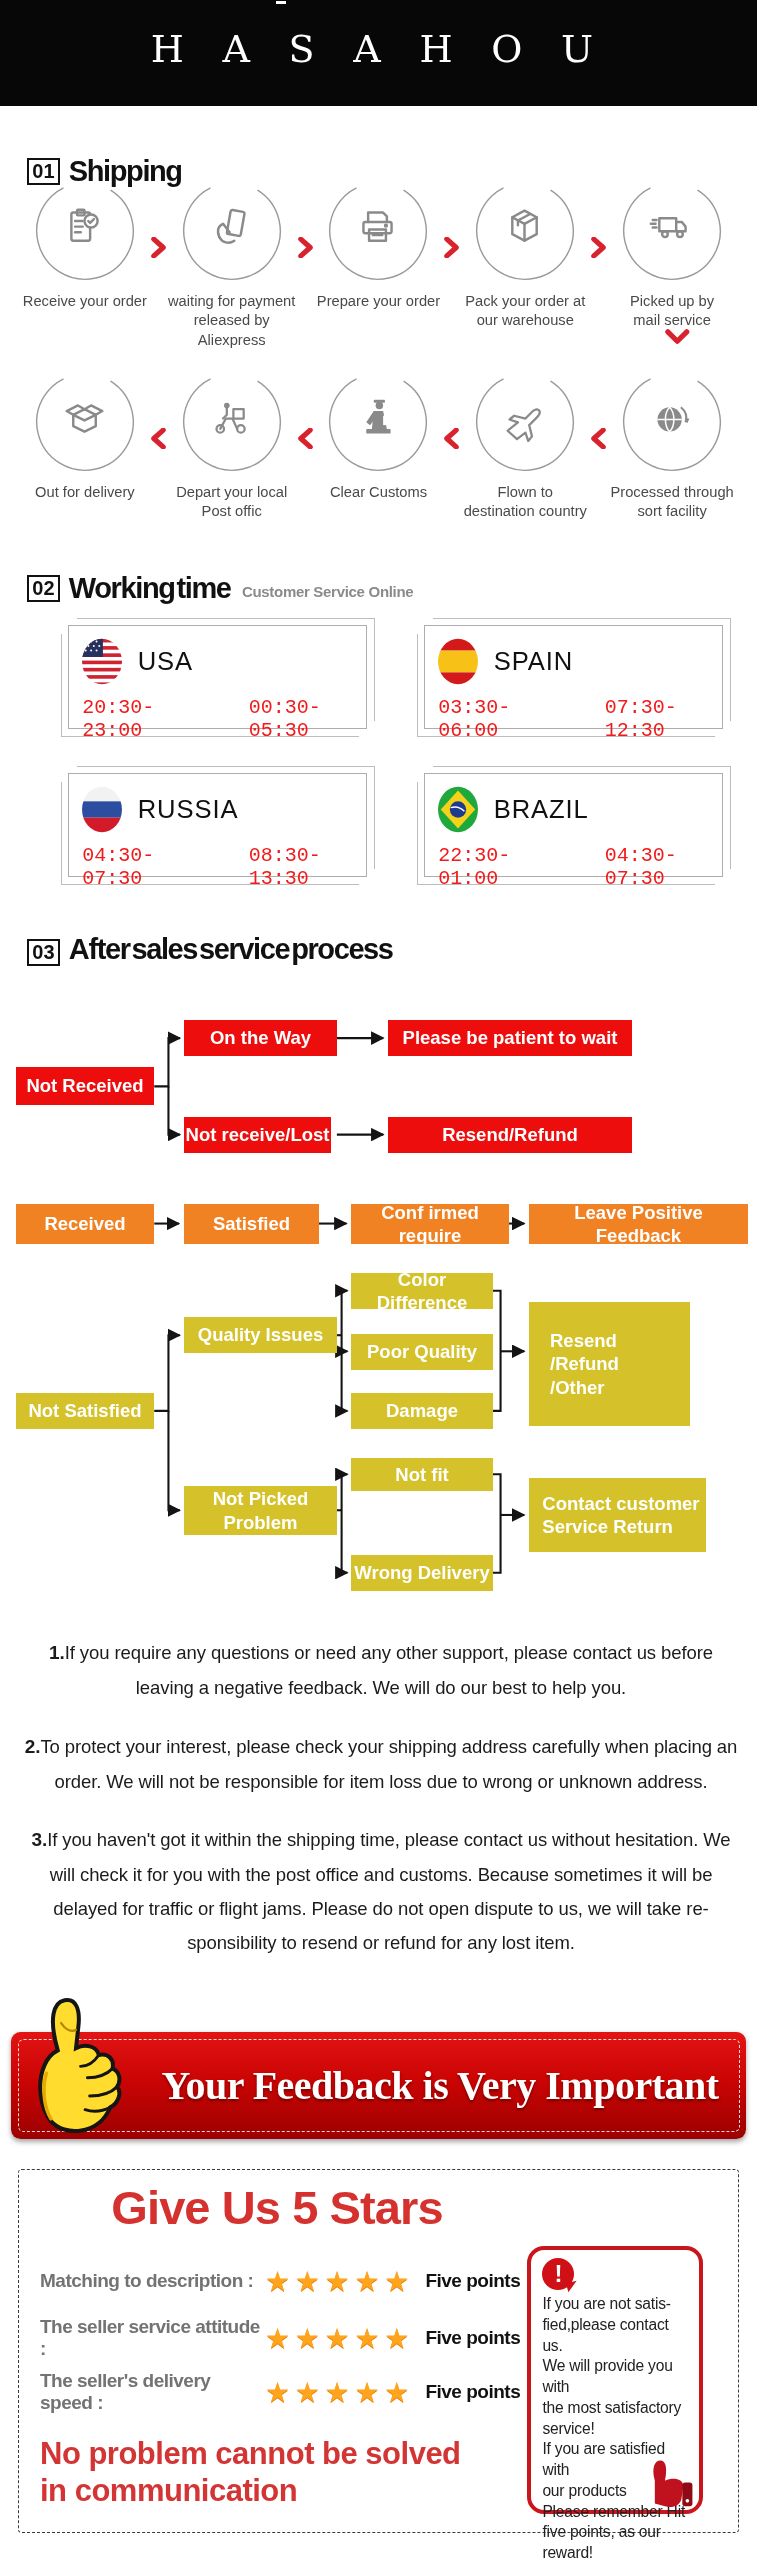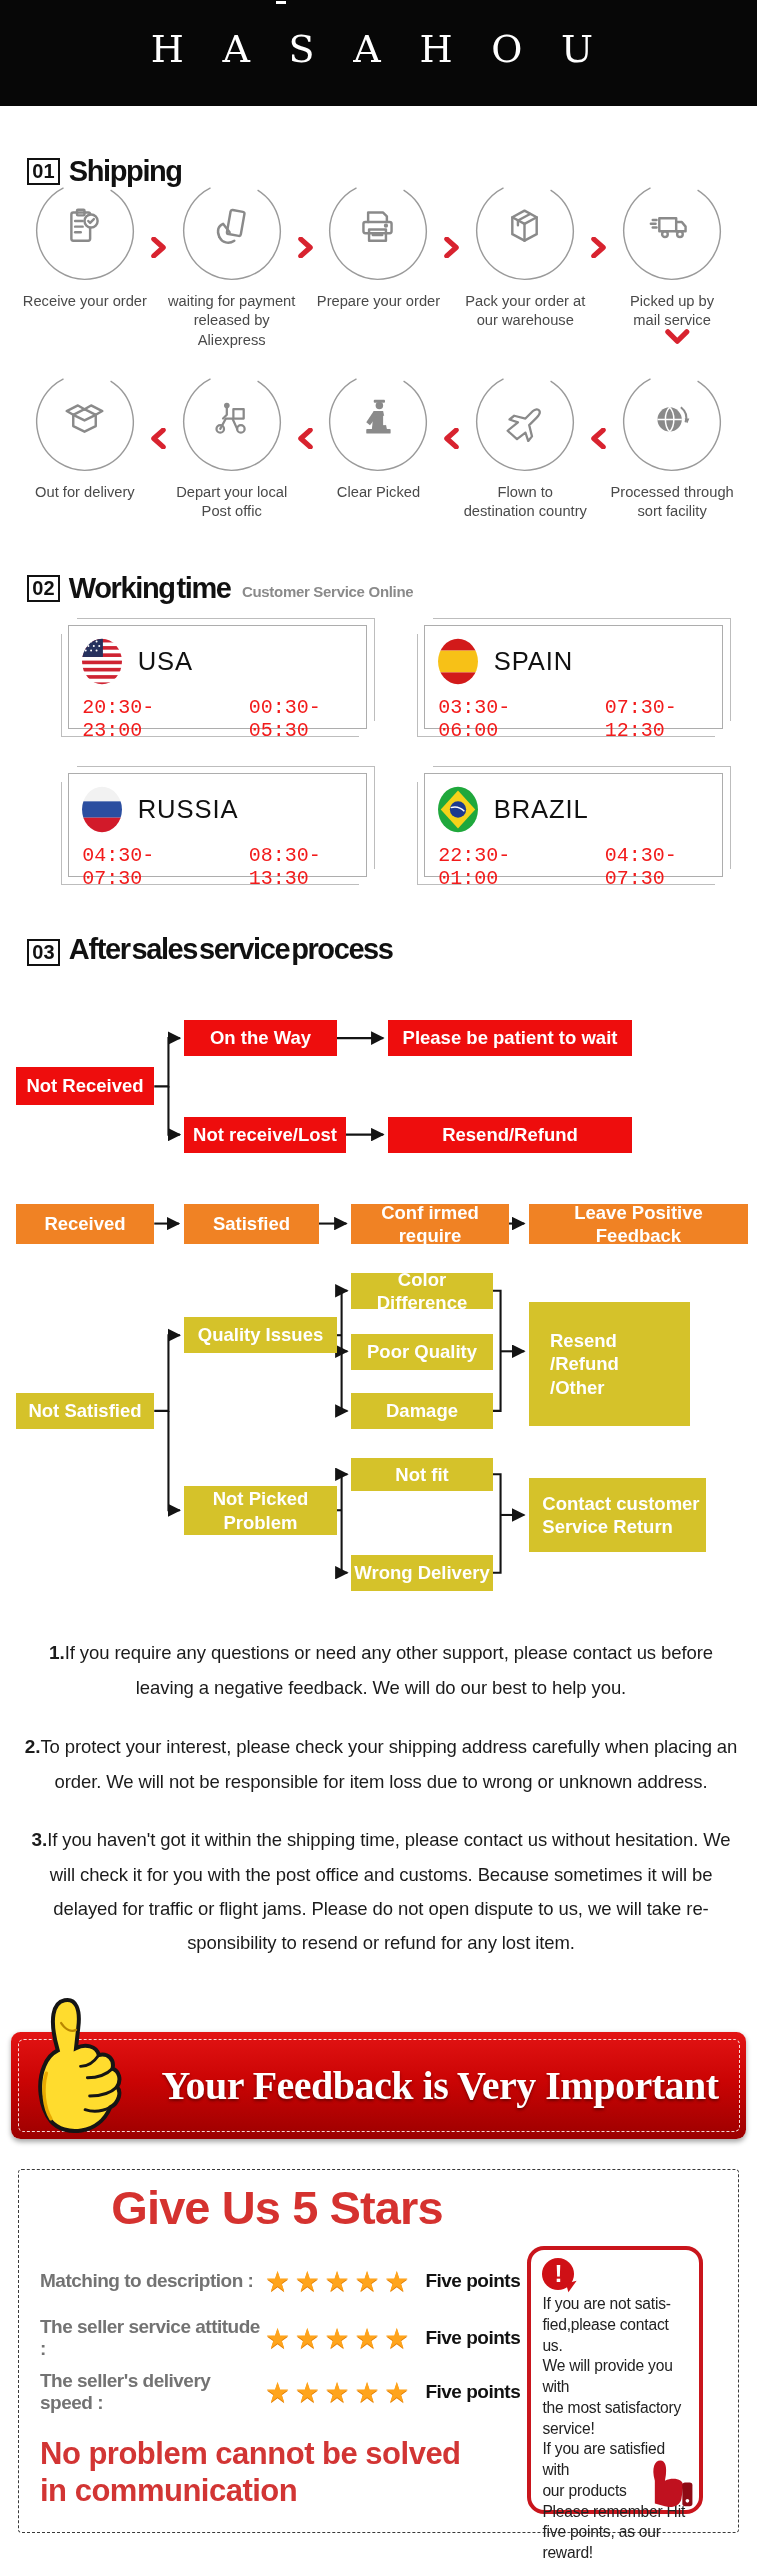--- a/index.html
+++ b/index.html
@@ -250,21 +250,21 @@
           <g fill="#8a8a8a">
             <circle cx="26" cy="9" r="4"></circle>
               <rect x="20" y="3" width="12" height="3" rx="1"></rect>
             <path d="M20 15h10l4 19H18z"></path>
               <path d="M20 15l-8 12 4 3 7-9z"></path>
             <rect x="12" y="34" width="26" height="5" rx="1"></rect>
               <rect x="30" y="20" width="3" height="10" fill="#fff"></rect>
           </g>
         </svg>
       </div>
-      <div class="step-label">Clear Picked</div>
+      <div class="step-label">Clear Customs</div>
     </div>
     <svg class="chev" width="15" height="21" viewBox="0 0 16 22">
         <path d="M13 2 L3 11 L13 20" stroke="#d8232f" stroke-width="5.5" fill="none" stroke-linecap="round" stroke-linejoin="round"></path>
       </svg>
     <div class="ship-step">
       <div class="arcwrap">
         <svg class="arc" width="106" height="106" viewBox="0 0 112 112">
             <circle cx="56" cy="56" r="51" fill="none" stroke="#9a9a9a" stroke-width="1.5" stroke-dasharray="268 60" transform="rotate(-58 56 56)"></circle>
           </svg>
         <svg class="glyph" width="45" height="45" fill="none" stroke="#8a8a8a" stroke-width="2.4" stroke-linecap="round" stroke-linejoin="round" viewBox="0 0 48 48">
@@ -436,21 +436,21 @@
         <path d="M361 496 L367 496" marker-end="url(#arr)"></path>
         <path d="M361 600 L367 600" marker-end="url(#arr)"></path>
         <path d="M521 496 L529 496 L529 600 L521 600"></path>
         <path d="M529 539 L554 539" marker-end="url(#arr)"></path>
       </g>
     </svg>
 
     <div class="fbox f-red" style="left:184px;top:15px;width:153px;height:36px;">On the Way</div>
     <div class="fbox f-red" style="left:388px;top:15px;width:244px;height:36px;">Please be patient to wait</div>
     <div class="fbox f-red" style="left:16px;top:62px;width:138px;height:38px;">Not Received</div>
-    <div class="fbox f-red" style="left:184px;top:112px;width:162px;height:36px;">Not receive/Lost</div>
+    <div class="fbox f-red" style="left:184px;top:112px;width:147px;height:36px;">Not receive/Lost</div>
     <div class="fbox f-red" style="left:388px;top:112px;width:244px;height:36px;">Resend/Refund</div>
 
     <div class="fbox f-orange" style="left:16px;top:199px;width:138px;height:40px;">Received</div>
     <div class="fbox f-orange" style="left:184px;top:199px;width:135px;height:40px;">Satisfied</div>
     <div class="fbox f-orange" style="left:351px;top:199px;width:158px;height:40px;">Conf irmed require</div>
     <div class="fbox f-orange" style="left:529px;top:199px;width:219px;height:40px;">Leave Positive Feedback</div>
 
     <div class="fbox f-yellow" style="left:351px;top:268px;width:142px;height:36px;">Color Difference</div>
     <div class="fbox f-yellow" style="left:184px;top:312px;width:153px;height:36px;">Quality Issues</div>
     <div class="fbox f-yellow" style="left:351px;top:329px;width:142px;height:36px;">Poor Quality</div>

